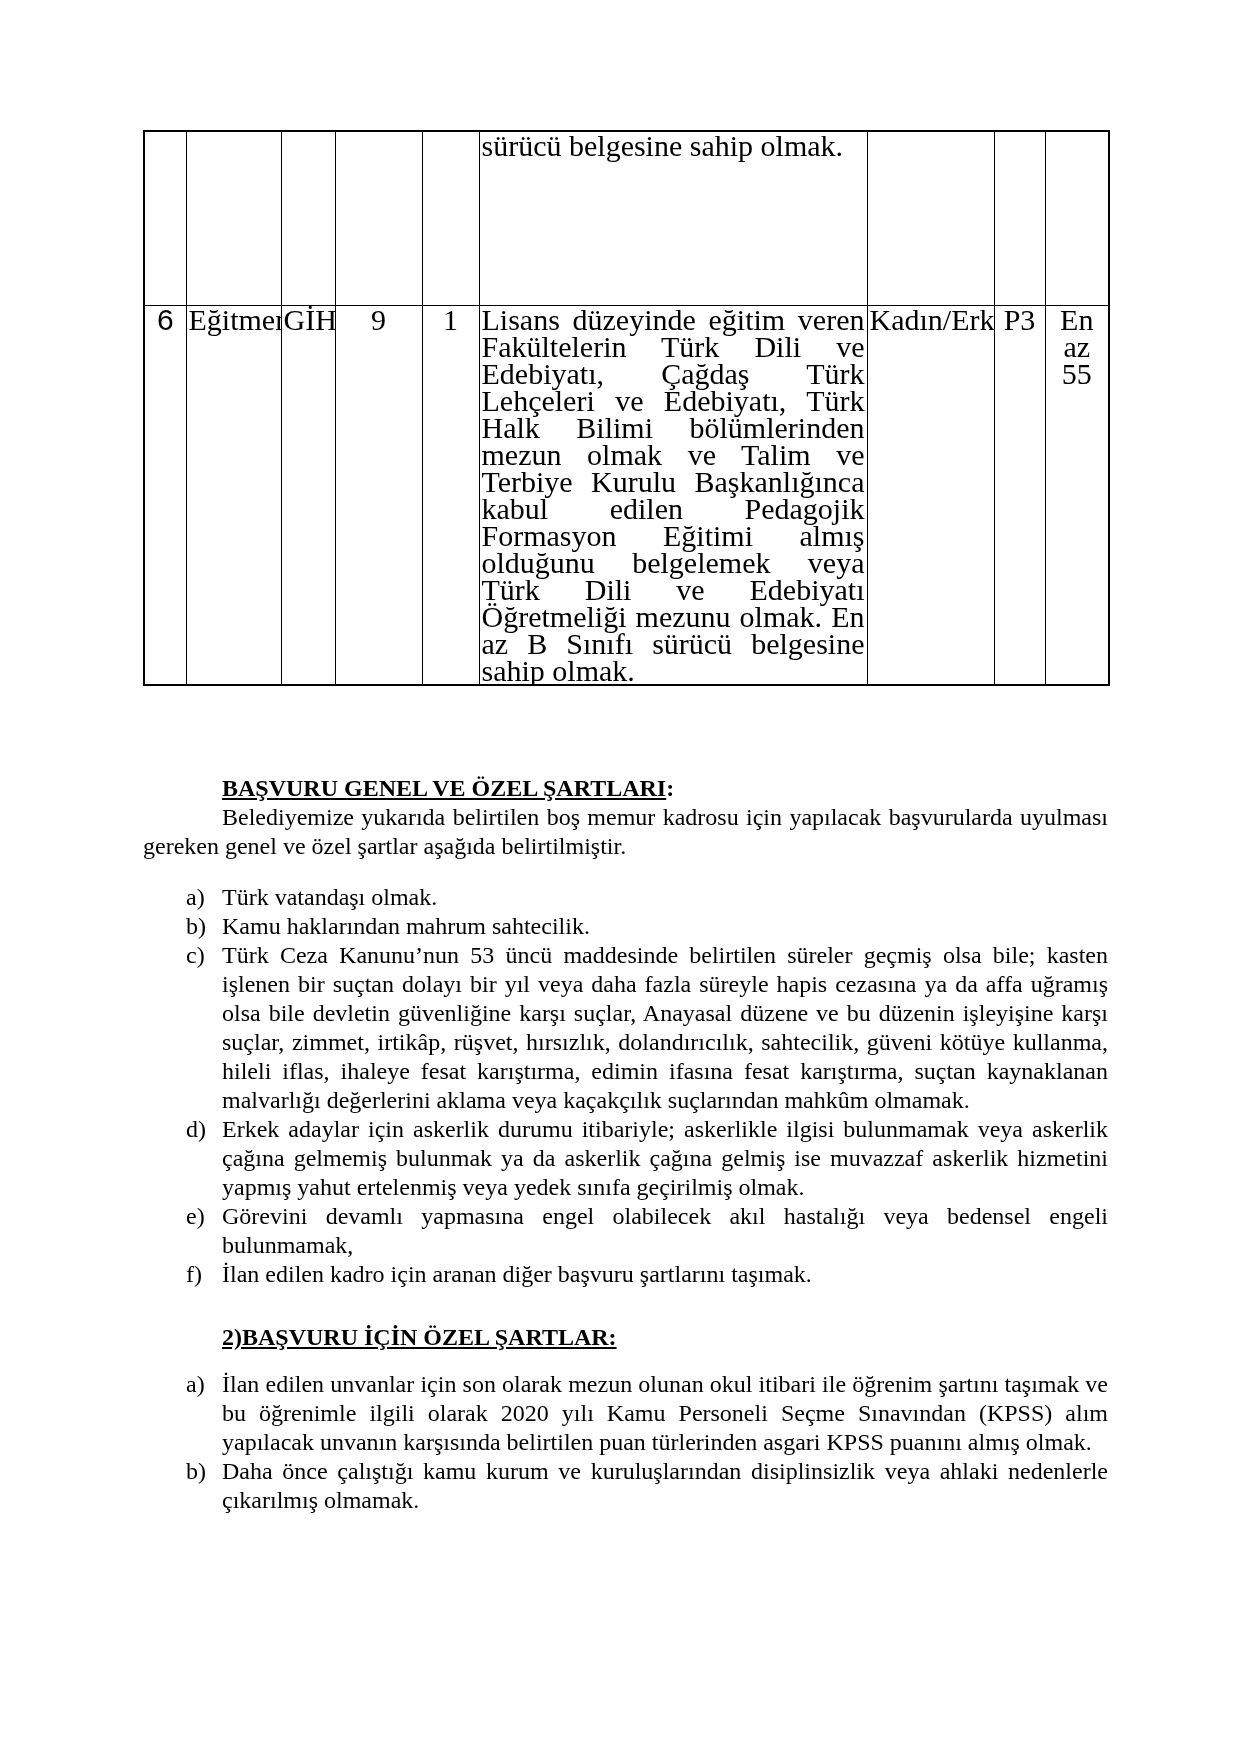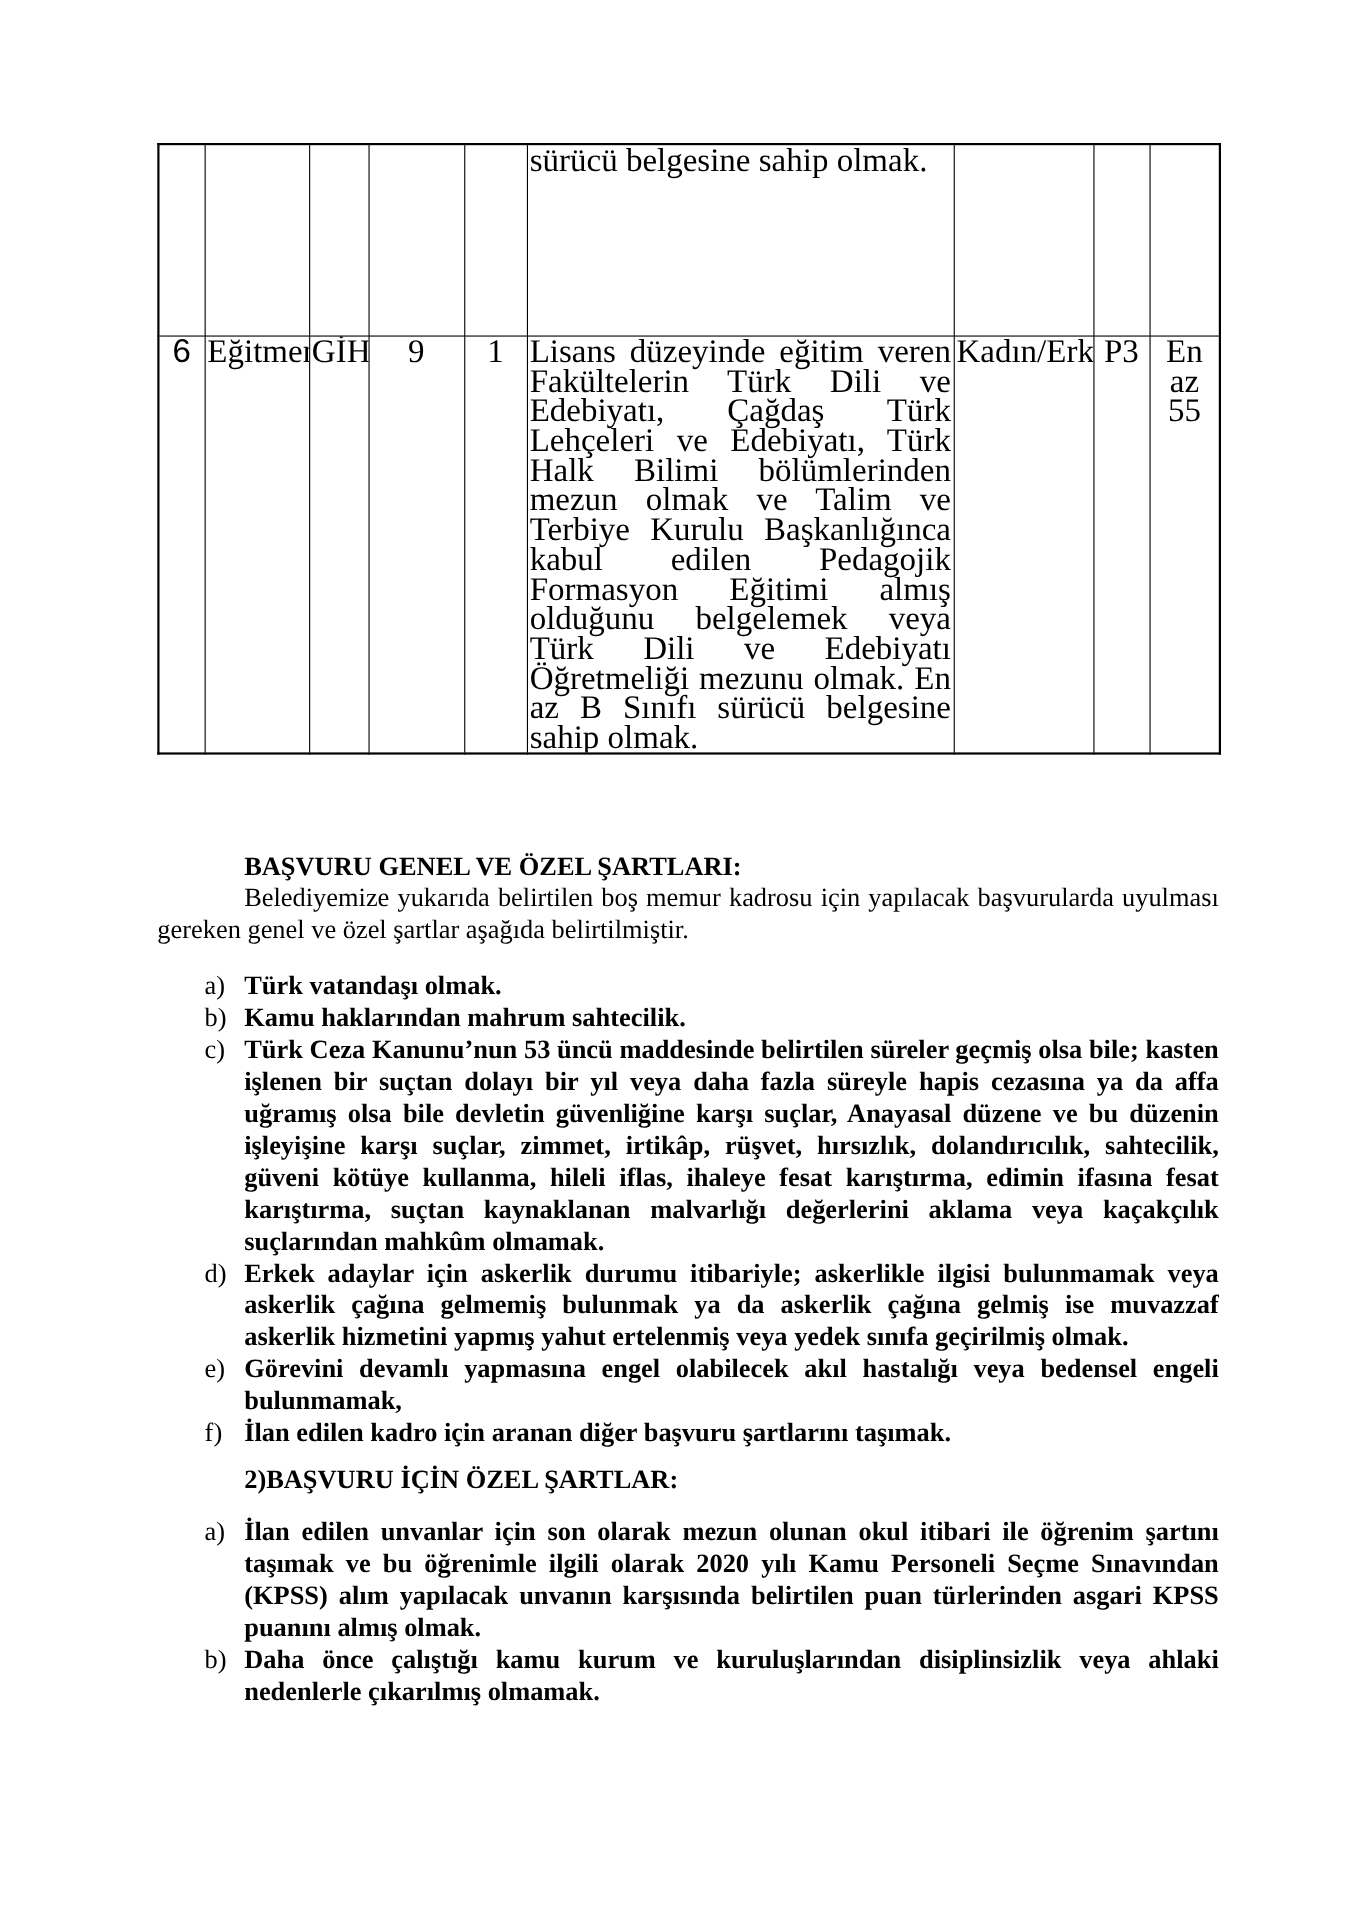--- a/index.html
+++ b/index.html
@@ -37,24 +37,24 @@
   td.desc{text-align:justify;padding:1px 3px;}
   tr.cont td{height:173px;}
   td.rowno{font-family:"Liberation Sans","DejaVu Sans",sans-serif;padding-top:4px;}
   td.nopad{padding:0;}
   
   .h{
     font-weight:bold;
     margin:0;
     padding-left:79px;
   }
-  .h .u{text-align:right;}
+  .h .u{text-decoration:underline;text-align:right;}
   .h1{margin-top:88px;}
   .h2a{margin-top:14px;}
-  .h2b{margin-top:14px;}
+  .h2b{margin-top:34px;}
   p.body{
     margin:0;
     text-align:justify;
     text-indent:79px;
   }
   .p1{margin-top:28px;}
   .p2{margin-top:24px;}
   
   .list{
     margin:0;
@@ -63,21 +63,20 @@
   .list1{margin-top:22px;}
   .list2{margin-top:18px;}
   .li{display:flex;}
   .li .marker{
     width:36px;
     flex:0 0 36px;
   }
   .li .txt{
     flex:1 1 auto;
     text-align:justify;
-    font-weight:bold;
   }
 </style>
 </head>
 <body>
 
 <div class="content">
 
   <table class="req">
     <colgroup>
       <col style="width:42px">

